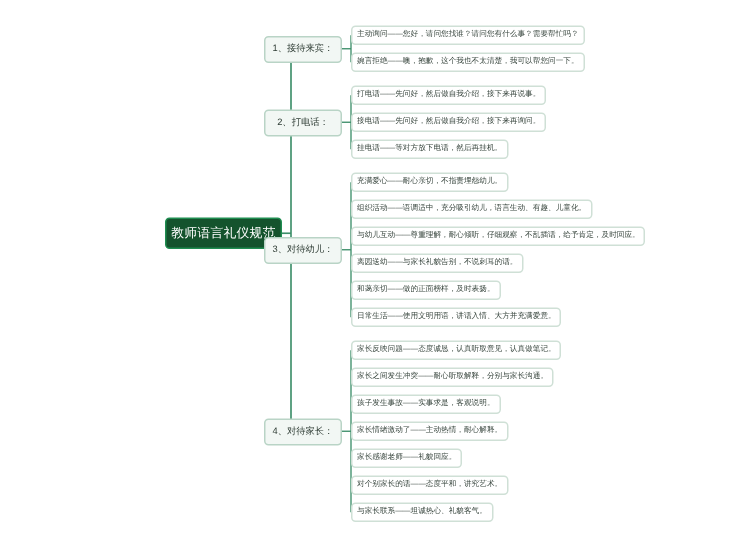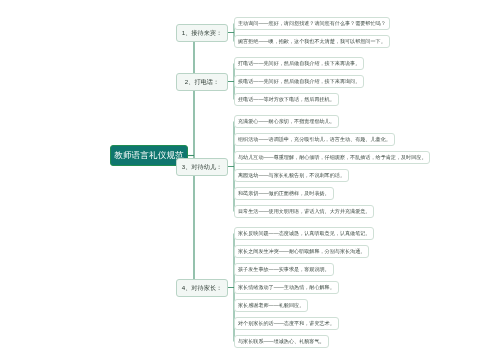--- a/index.html
+++ b/index.html
@@ -31,21 +31,21 @@
   }
 
   
   .root-node {
     position: absolute;
     left: 110px;
     top: 145px;
     width: 78px;
     height: 21px;
     box-sizing: border-box;
-    background: #0f766e;
+    background: #14532d;
     border: 1px solid #1f8d51;
     border-radius: 3px;
     color: #ffffff;
     font-size: 8.5px;
     line-height: 19px;
     text-align: center;
     letter-spacing: 0.2px;
     white-space: nowrap;
     overflow: hidden;
   }

